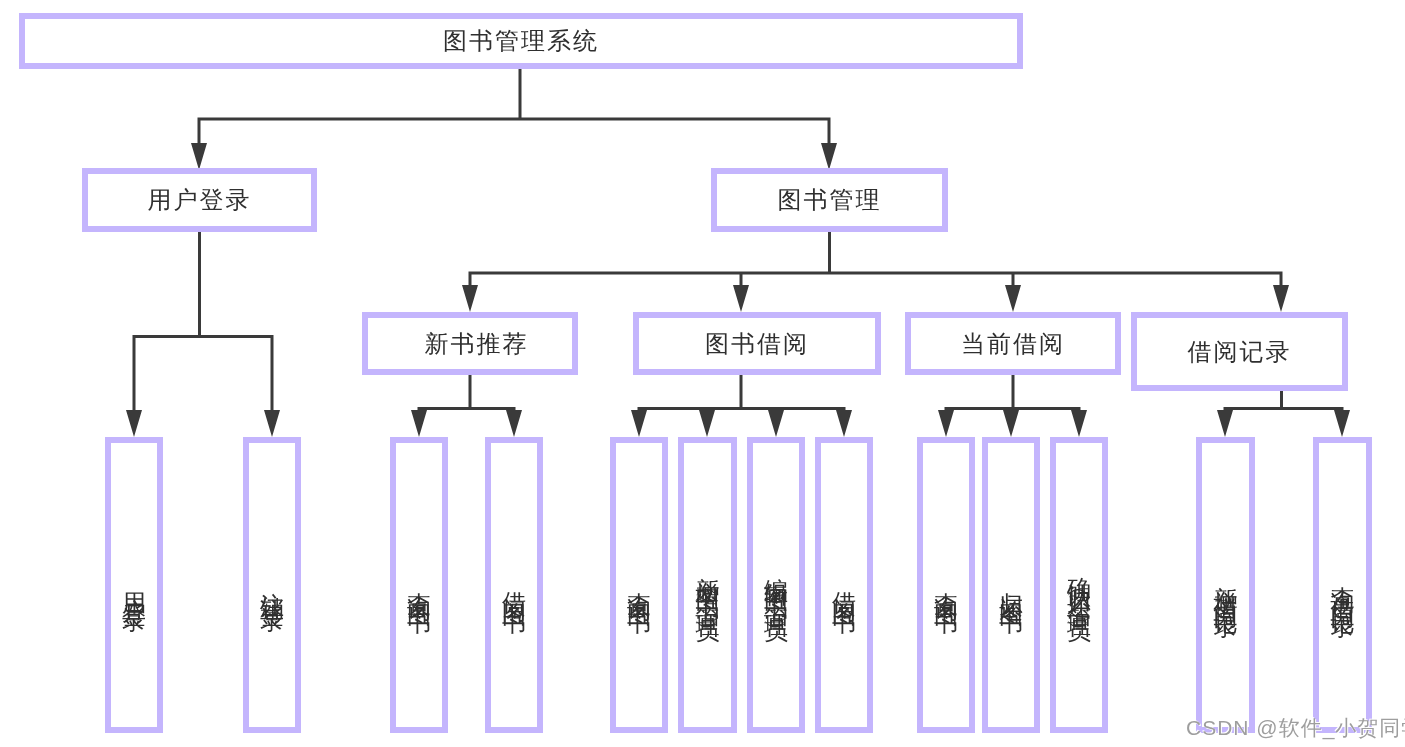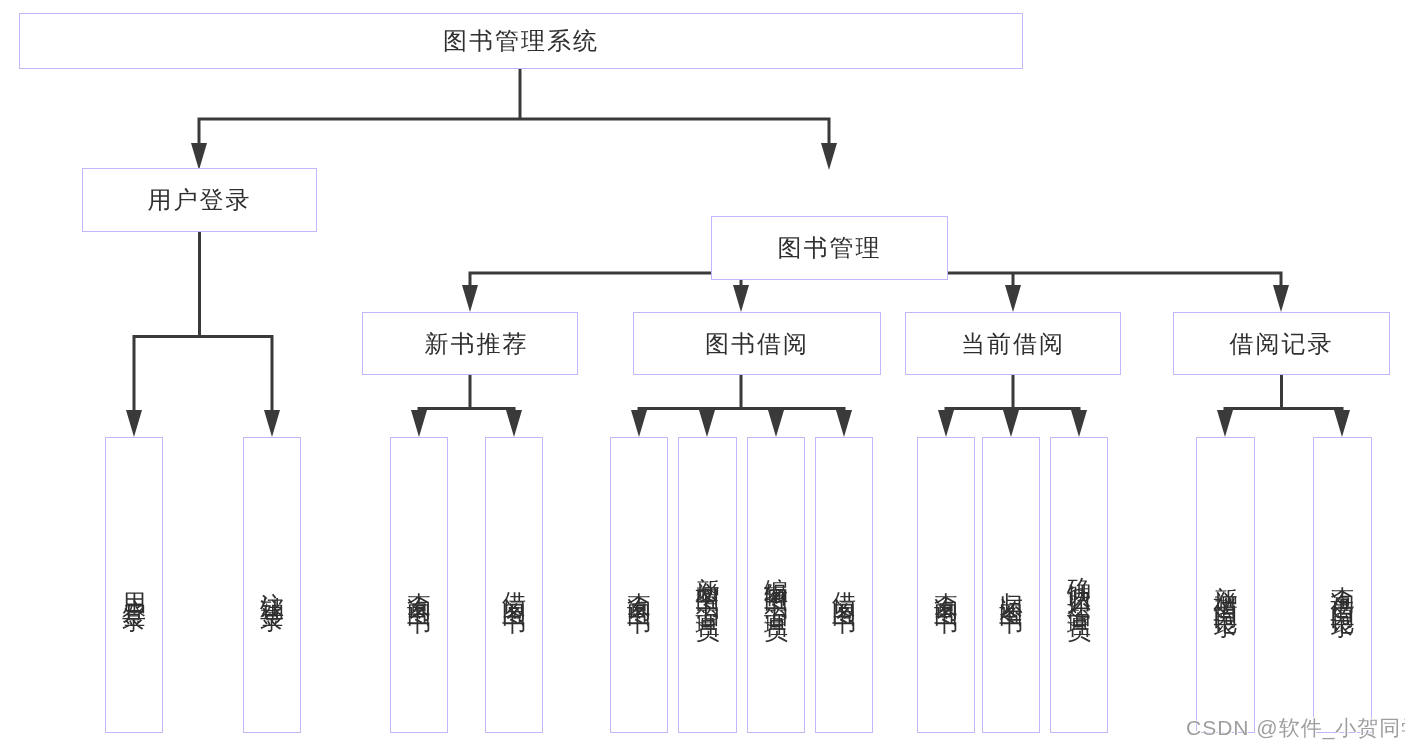--- a/index.html
+++ b/index.html
@@ -8,21 +8,21 @@
     width:1405px;height:747px;
     background:#ffffff;
     font-family:"Liberation Sans","DejaVu Sans",sans-serif;
     overflow:hidden;
   }
   .connectors{position:absolute;left:0;top:0;width:1405px;height:747px;z-index:1;}
   .box{
     position:absolute;
     box-sizing:border-box;
     background:#ffffff;
-    border:1px solid #c4b5fd;
+    border:6px solid #c4b5fd;
     display:flex;
     align-items:center;
     justify-content:center;
     color:#2f2f2f;
     z-index:2;
   }
   .h-label{font-size:24px;letter-spacing:2px;white-space:nowrap;}
   .v-label{
     writing-mode:vertical-rl;
     font-size:24px;
@@ -101,34 +101,34 @@
          M1334 410 L1350 410 L1342 437 Z"></path>
   </svg>
 
   <div class="box" style="left:19px;top:13px;width:1004px;height:56px;">
     <span class="h-label">图书管理系统</span>
   </div>
 
   <div class="box" style="left:82px;top:168px;width:235px;height:64px;">
     <span class="h-label">用户登录</span>
   </div>
-  <div class="box" style="left:711px;top:168px;width:237px;height:64px;margin-top:48px;">
+  <div class="box" style="left:711px;top:168px;width:237px;height:64px;">
     <span class="h-label">图书管理</span>
   </div>
 
   <div class="box" style="left:362px;top:312px;width:216px;height:63px;padding-left:13px;">
     <span class="h-label">新书推荐</span>
   </div>
   <div class="box" style="left:633px;top:312px;width:248px;height:63px;">
     <span class="h-label">图书借阅</span>
   </div>
   <div class="box" style="left:905px;top:312px;width:216px;height:63px;">
     <span class="h-label">当前借阅</span>
   </div>
-  <div class="box" style="left:1173px;top:312px;width:217px;height:63px;">
+  <div class="box" style="left:1131px;top:312px;width:217px;height:79px;">
     <span class="h-label">借阅记录</span>
   </div>
 
   <div class="box" style="left:105px;top:437px;width:58px;height:296px;">
     <span class="v-label">用户登录</span>
   </div>
   <div class="box" style="left:243px;top:437px;width:58px;height:296px;">
     <span class="v-label">注销登录</span>
   </div>
 

